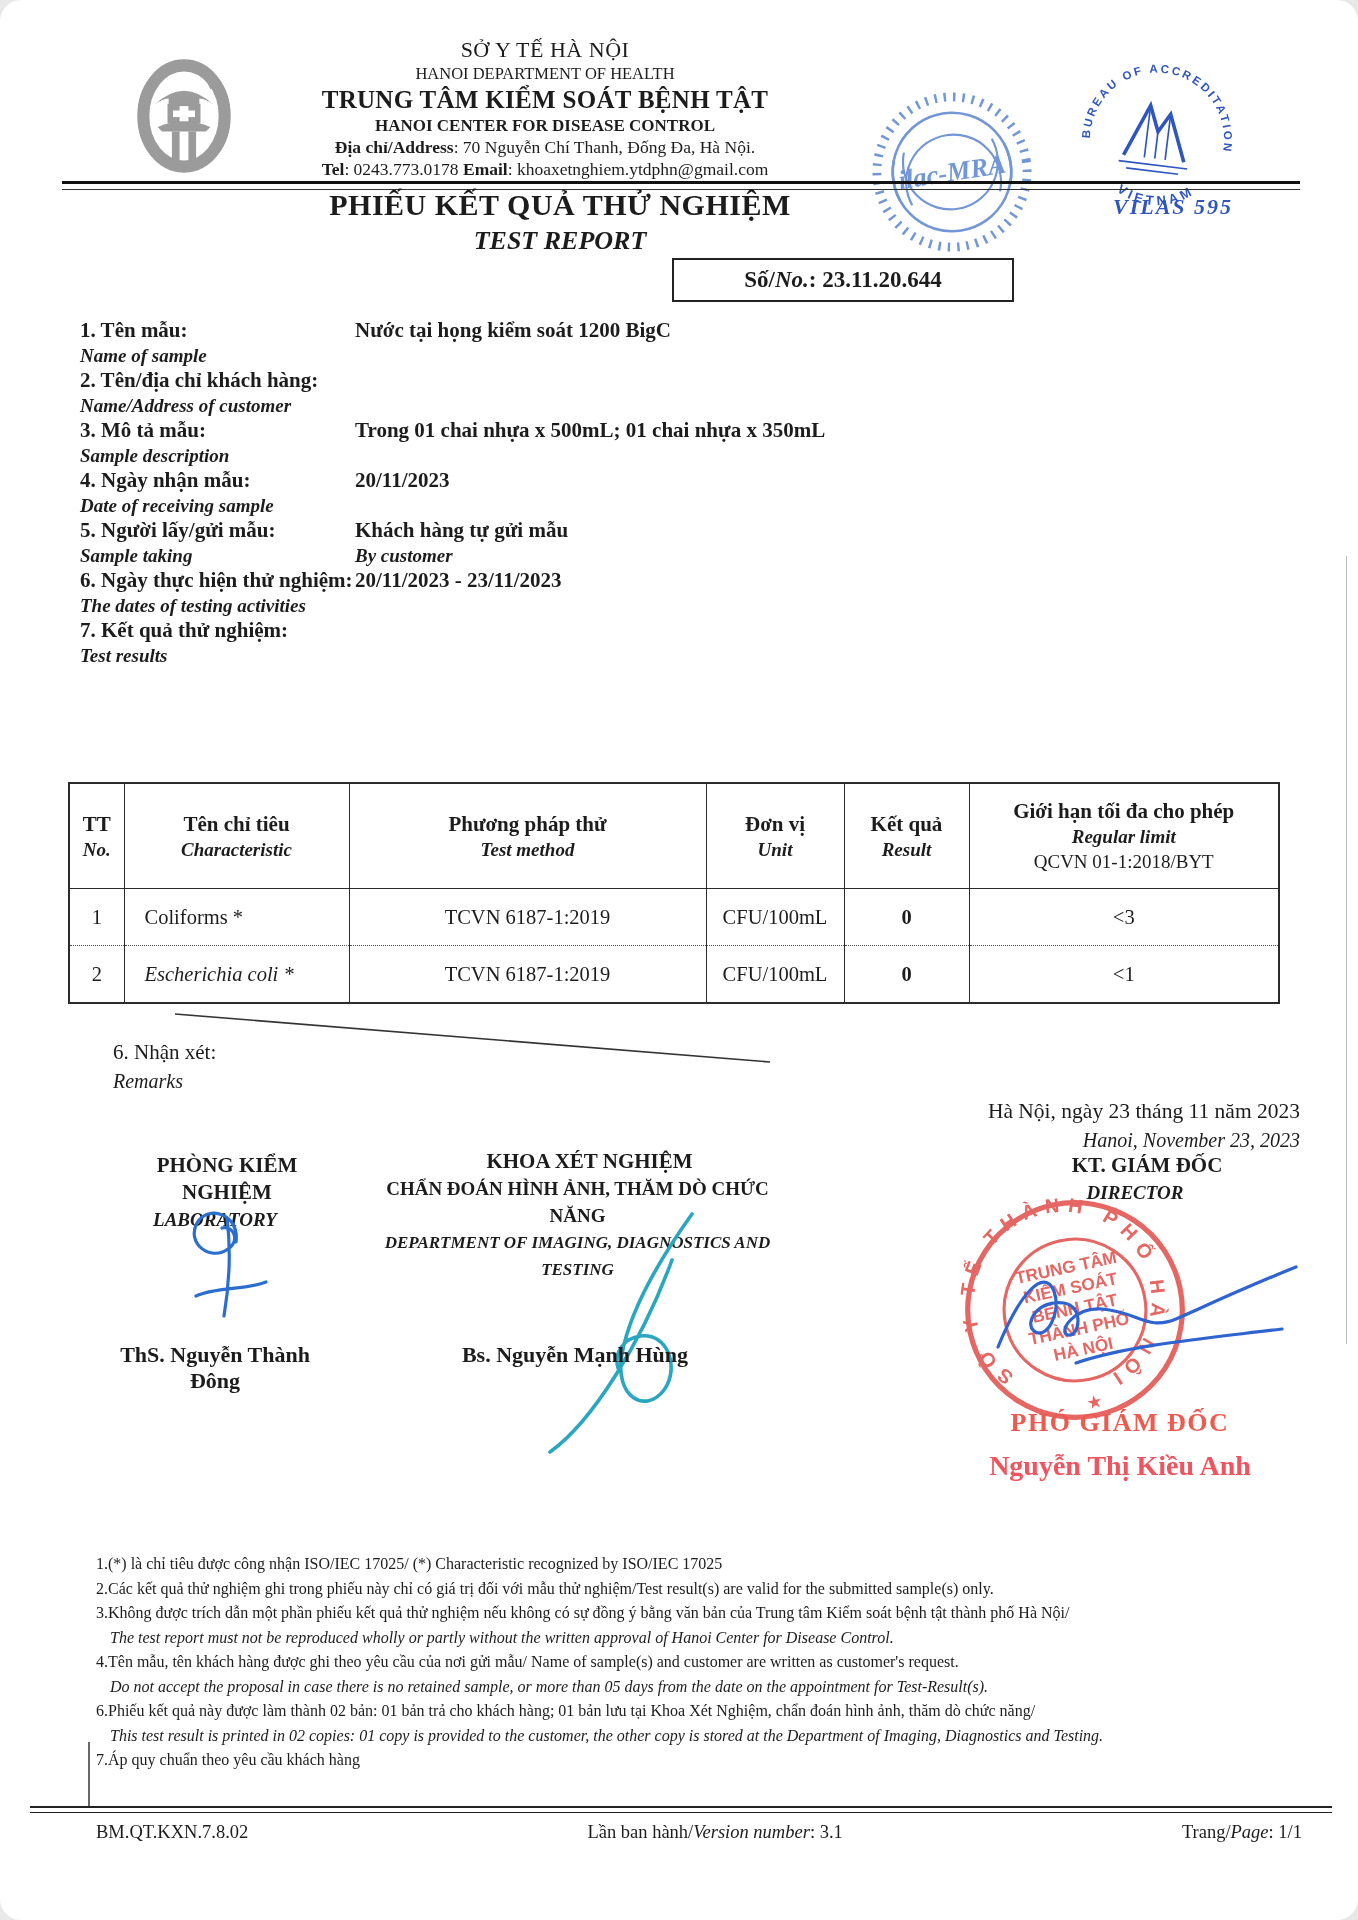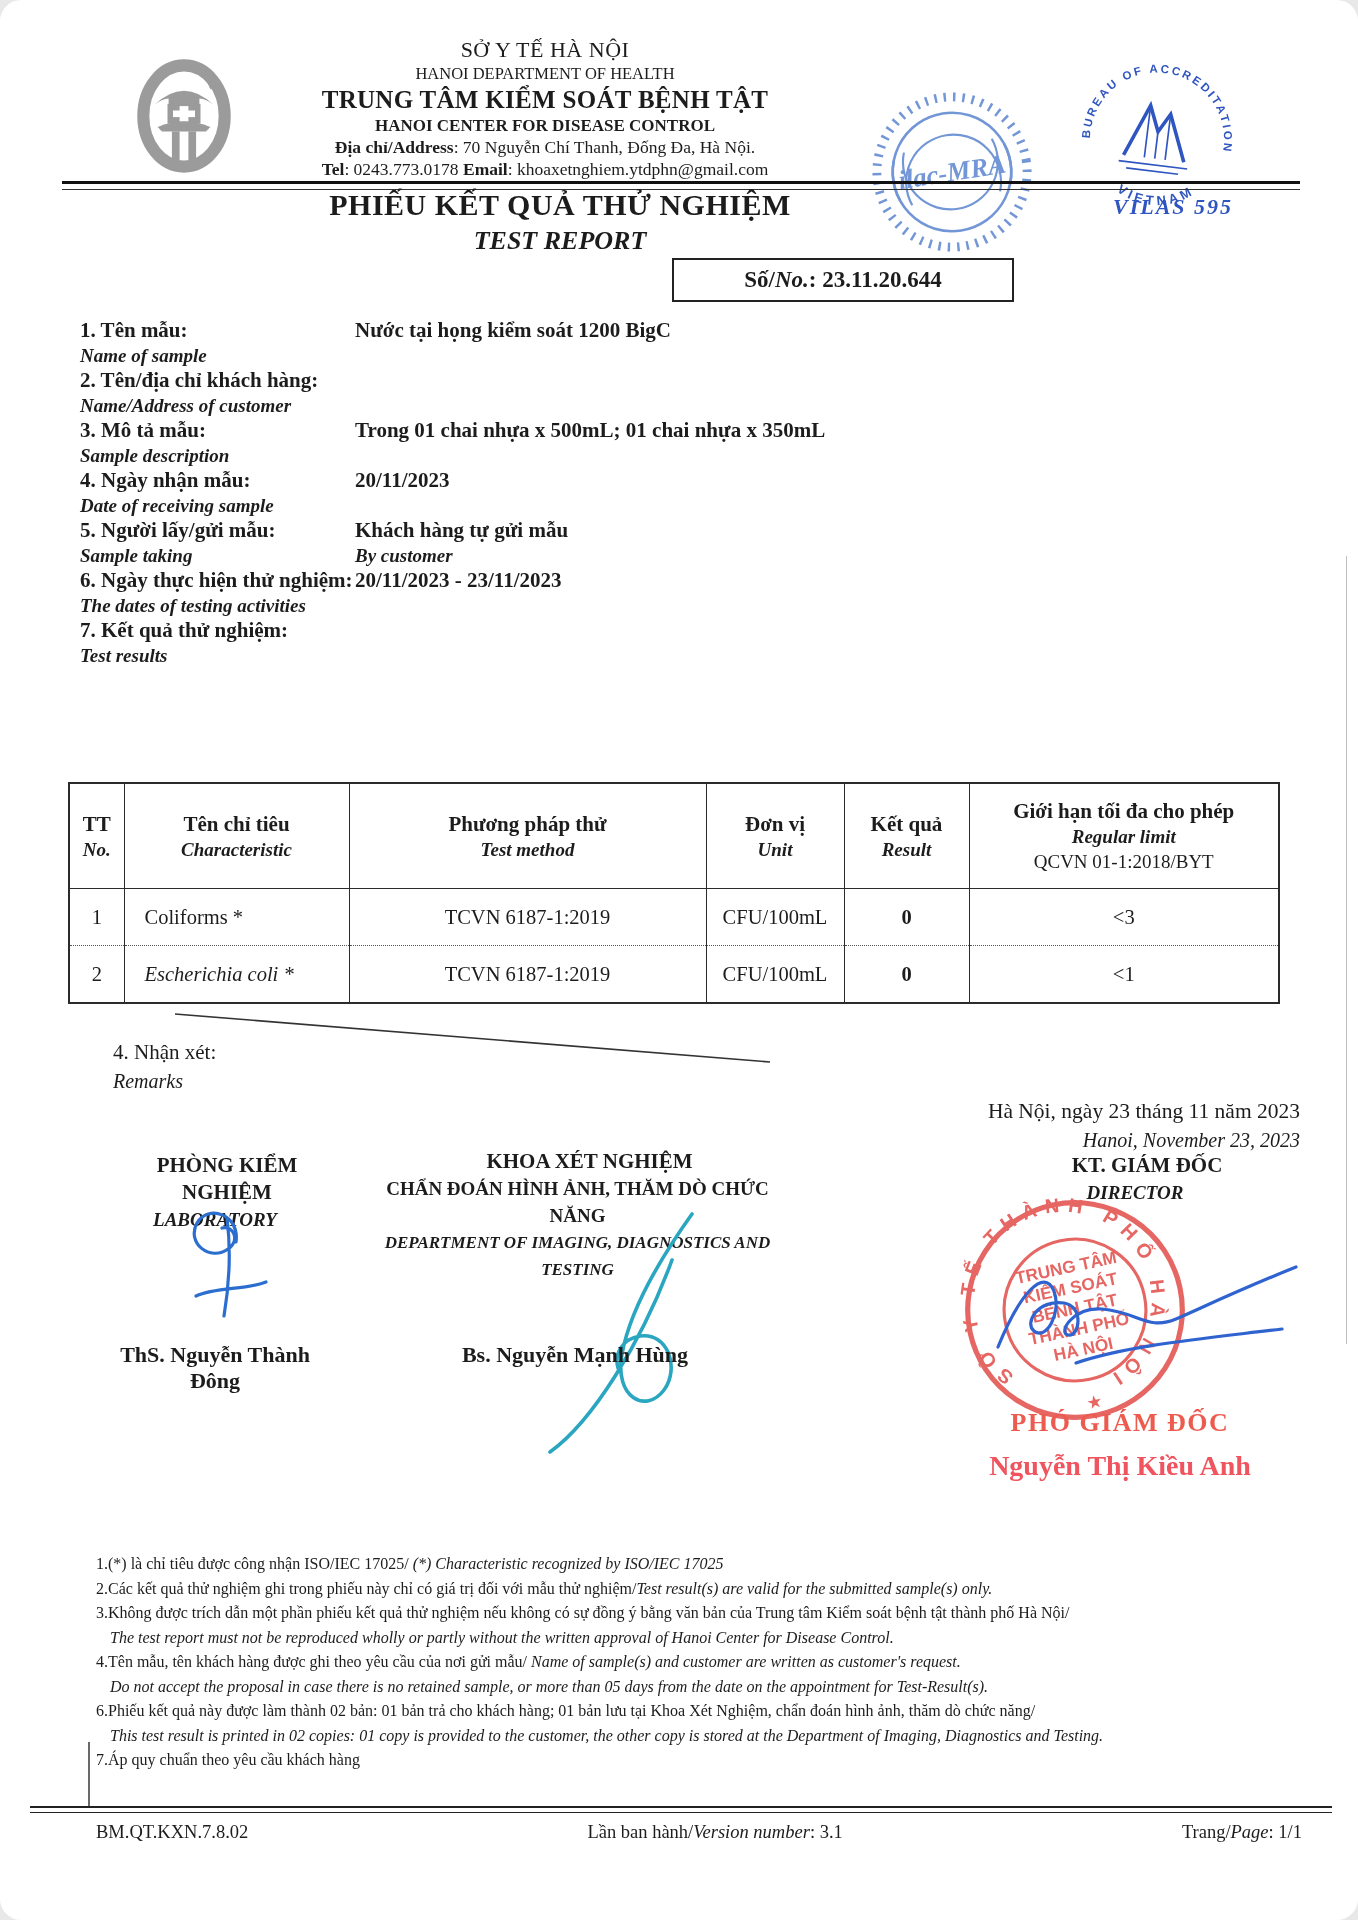--- a/index.html
+++ b/index.html
@@ -63,21 +63,21 @@
   .st-vi{font-size:21px;font-weight:bold;display:block;margin-left:24px;}
   .st-sub{font-size:19px;font-weight:bold;display:block;}
   .st-en{font-size:17px;font-weight:bold;font-style:italic;display:block;}
   .sig-name{font-size:22px;font-weight:bold;text-align:center;}
   .deputy-title{left:960px;top:1408px;width:320px;text-align:center;font-size:26px;font-weight:bold;
                 color:#ed5a4e;letter-spacing:1.5px;}
   .deputy-name{left:930px;top:1450px;width:380px;text-align:center;font-size:28px;font-weight:600;color:#f0545e;}
 
   
   .notes{left:96px;top:1552px;width:1212px;font-size:16px;line-height:24.5px;}
-  .note .en{font-style:italic;}
+  .note .en{}
   .en-block{display:block;padding-left:14px;font-style:italic;}
   .foot-rule{left:30px;top:1806px;width:1302px;height:4px;border-top:2.5px solid #222;border-bottom:1px solid #222;}
   .footer-row{left:96px;top:1822px;width:1206px;display:flex;justify-content:space-between;font-size:18.5px;}
 
   
   .edge-line{left:1346px;top:556px;width:1px;height:788px;background:#8a8a8a;opacity:.55;}
   .left-tick{left:88px;top:1742px;width:2px;height:64px;background:#444;opacity:.8;}
 </style>
 </head>
 <body>
@@ -251,21 +251,21 @@
           <td class="char i">Escherichia coli *</td>
           <td>TCVN 6187-1:2019</td>
           <td>CFU/100mL</td>
           <td class="res">0</td>
           <td>&lt;1</td>
         </tr>
       </tbody>
     </table>
   </div>
 
-  <div class="abs remark-vi">4. Nhận xét:</div>
+  <div class="abs remark-vi">6. Nhận xét:</div>
   <div class="abs remark-en">Remarks</div>
   <svg class="abs" style="left:95px;top:1000px;width:700px;height:80px;" viewBox="0 0 700 80">
     <line x1="80" y1="14" x2="675" y2="62" stroke="#333" stroke-width="1.6"></line>
   </svg>
 
   <div class="abs dateline">
     <div class="date-vi">Hà Nội, ngày 23 tháng 11 năm 2023</div>
     <div class="date-en">Hanoi, November 23, 2023</div>
   </div>
 

